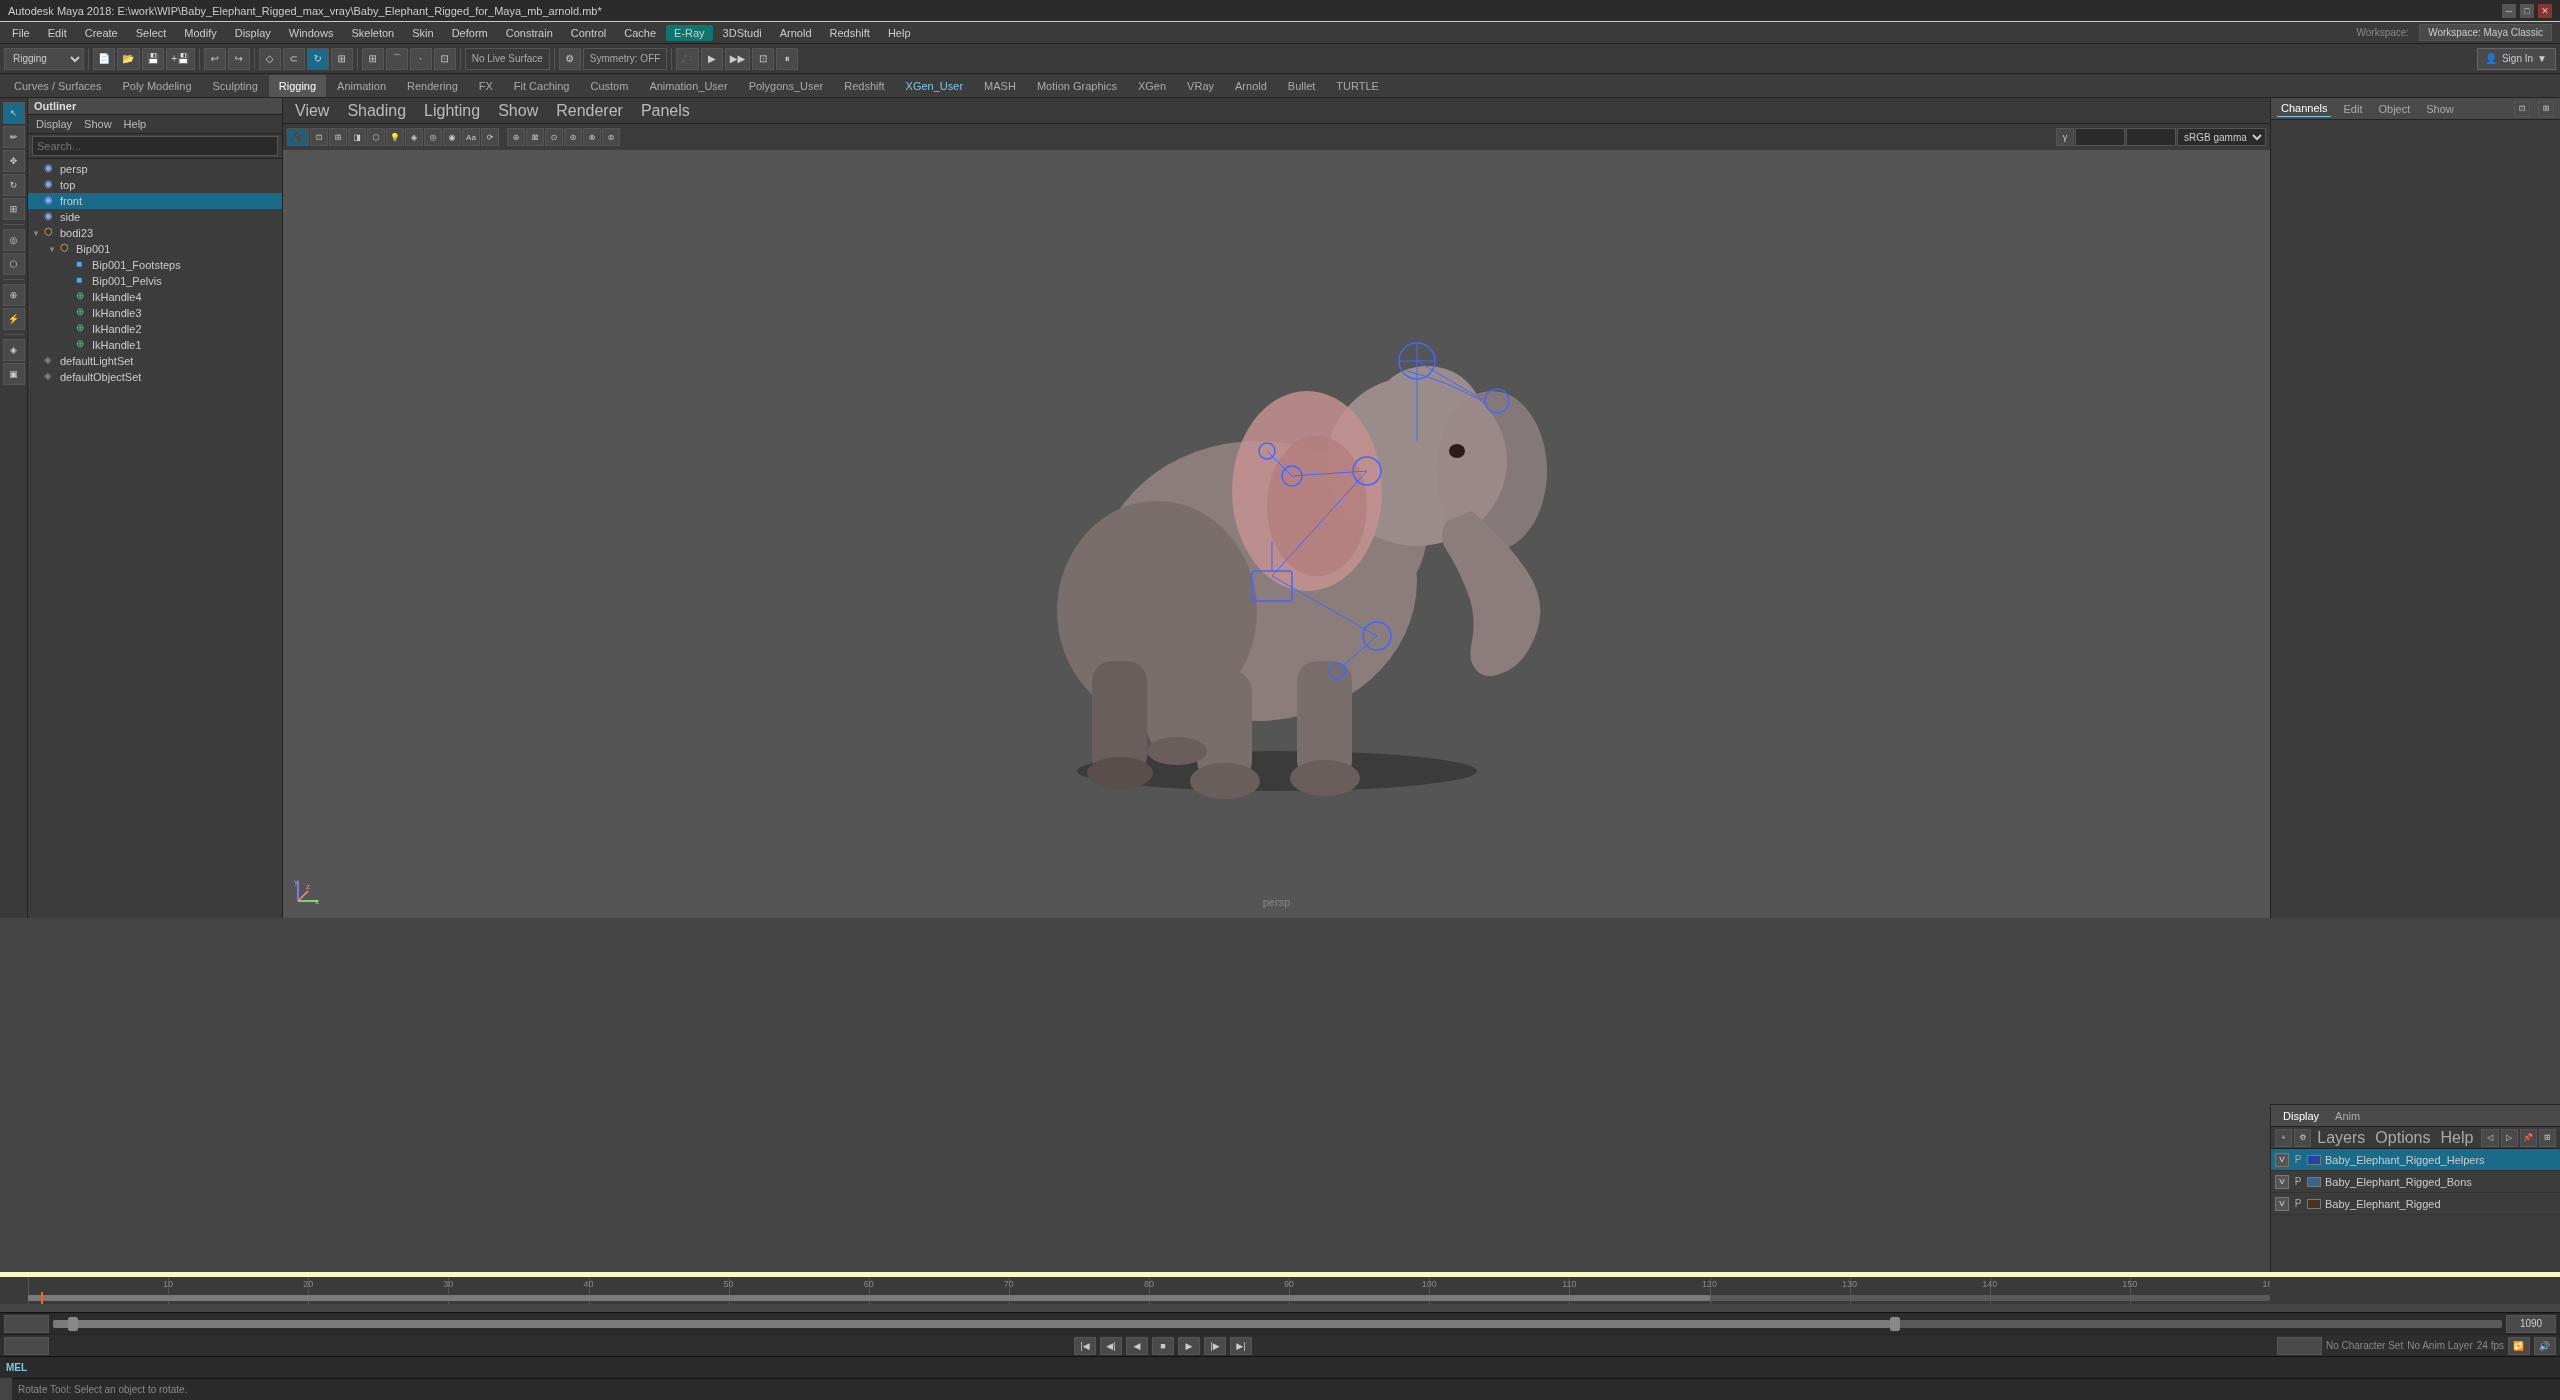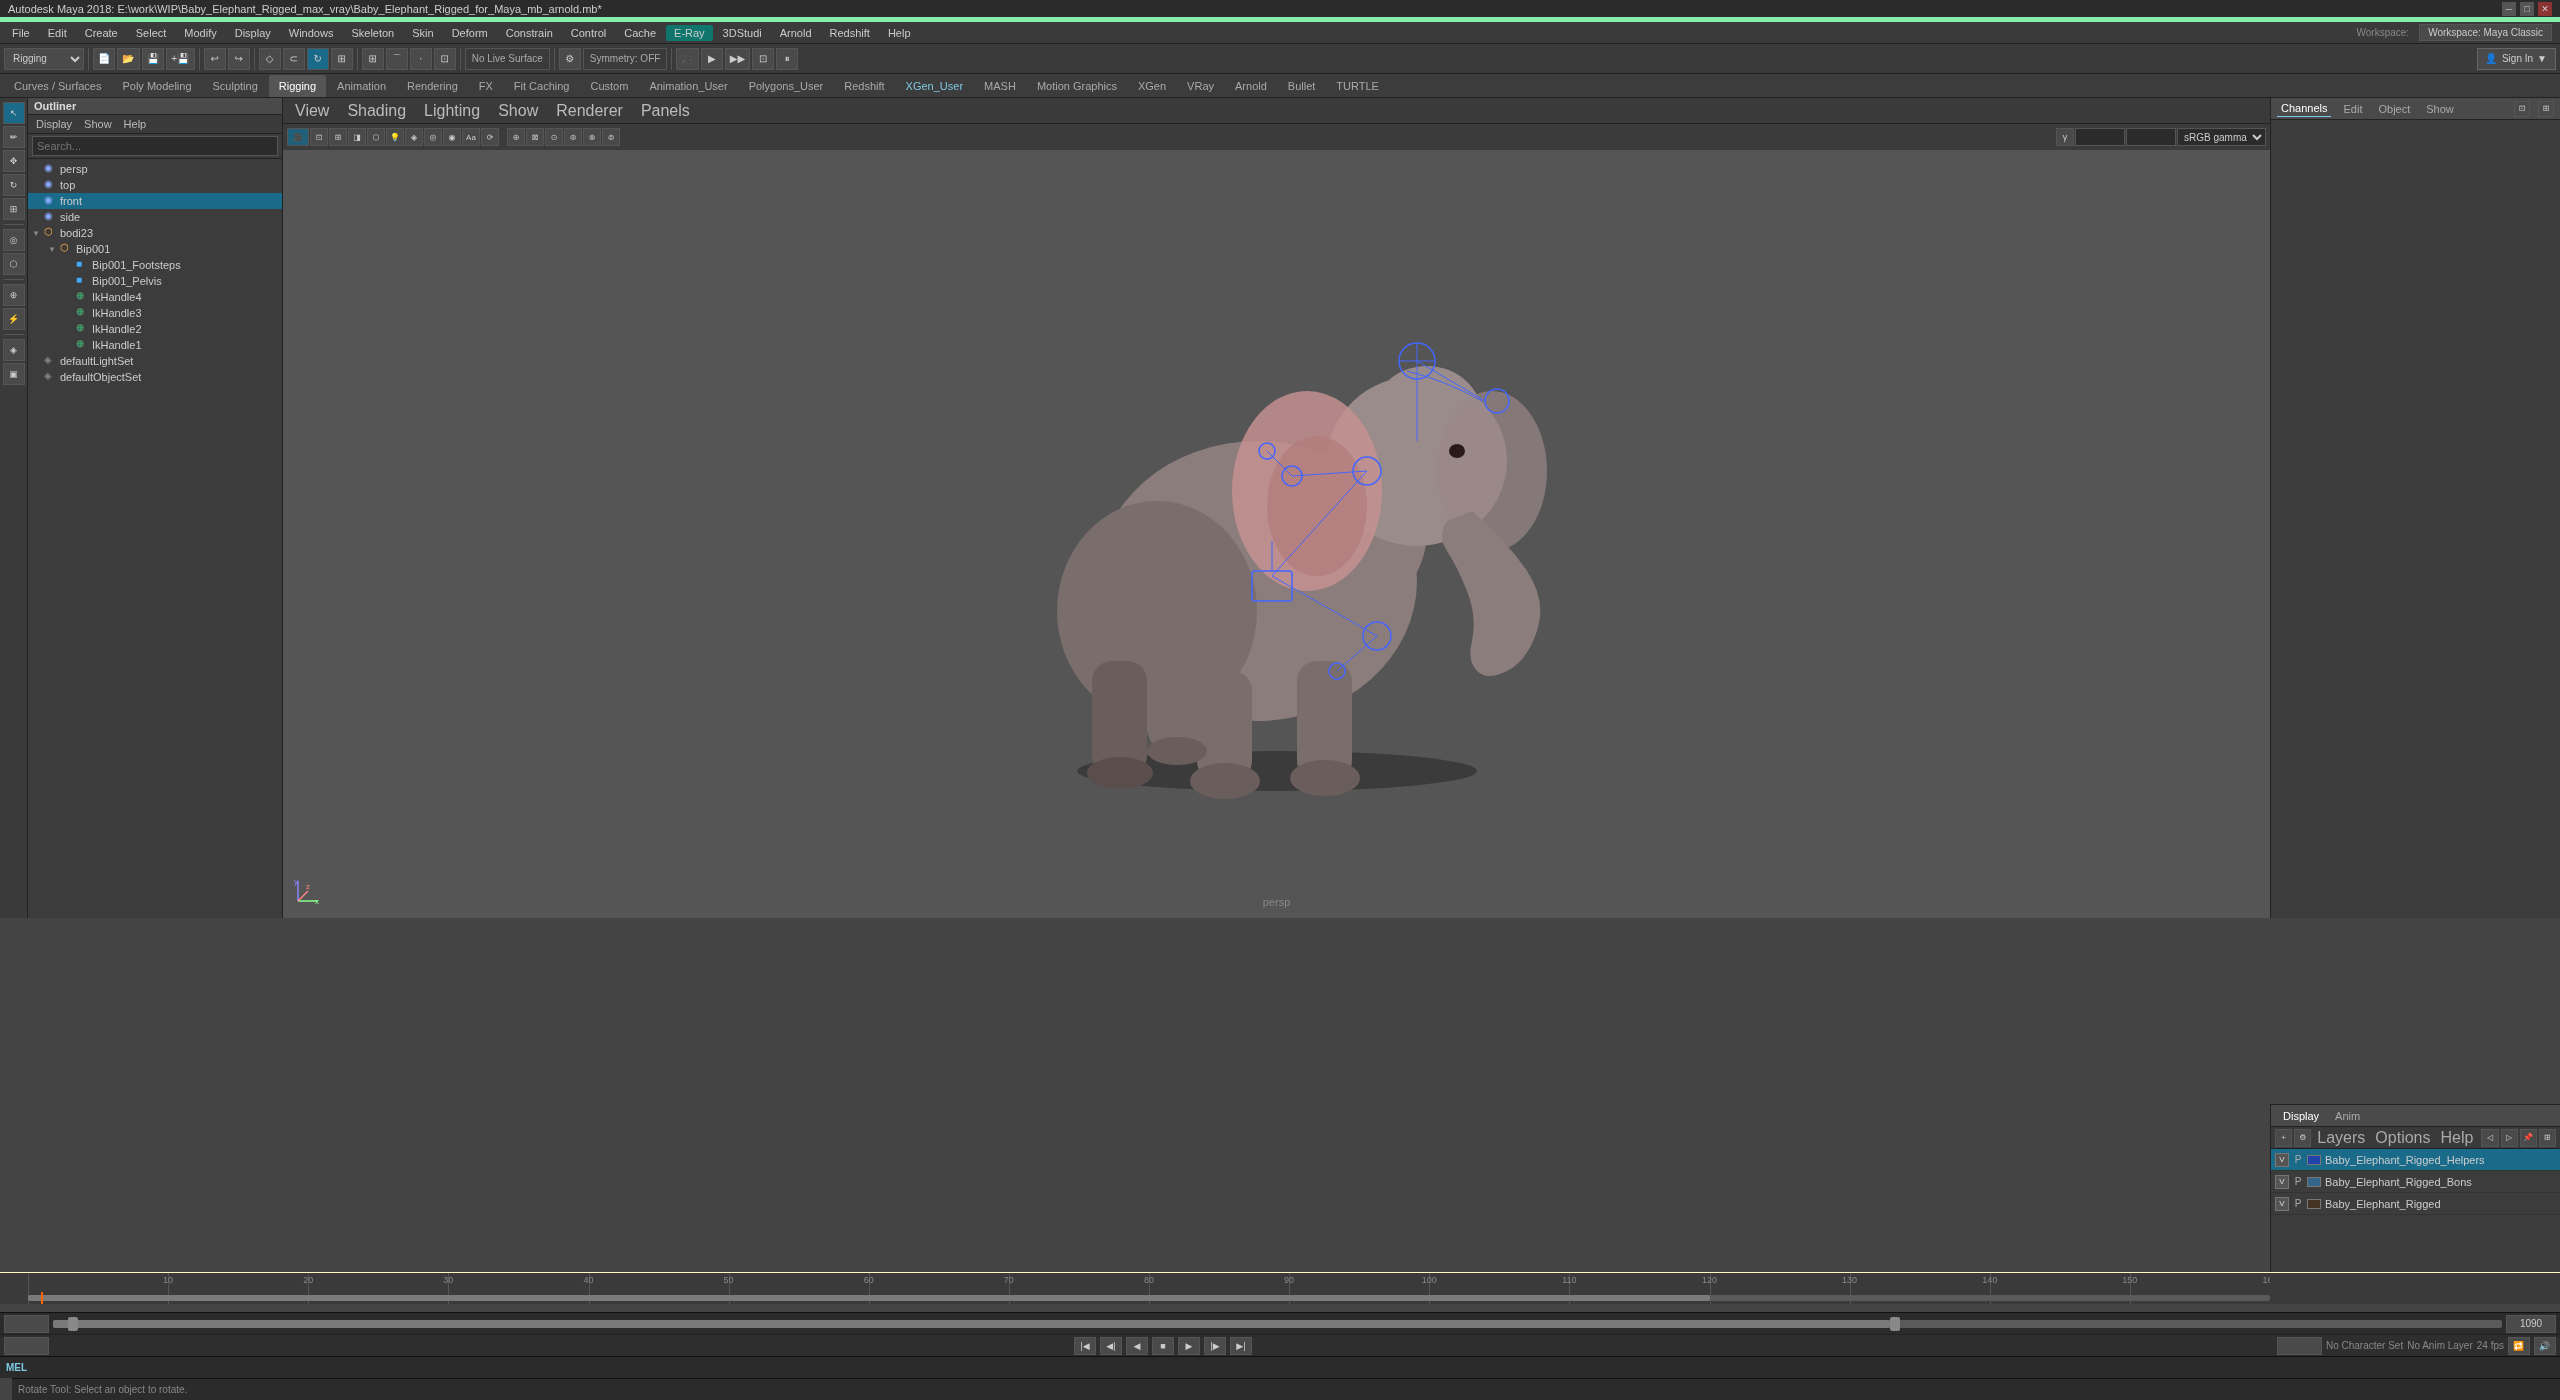--- a/index.html
+++ b/index.html
@@ -16,21 +16,21 @@
 
     
     #title-bar {
       width: 100%;
       height: 22px;
       background: #2b2b2b;
       display: flex;
       align-items: center;
       justify-content: space-between;
       padding: 0 8px;
-      border-bottom: 5px solid #86efac;
+      border-bottom: 1px solid #86efac;
     }
     #window-controls {
       display: flex;
       gap: 4px;
     }
     .win-btn {
       width: 14px;
       height: 14px;
       background: #555;
       display: inline-block;
@@ -1014,21 +1014,21 @@
   </div>
       <div class="layer-row">
     <div class="layer-vis">V</div>
     <div class="layer-p">P</div>
     <div class="layer-color" style="background:#443322;"></div>
     <span class="layer-name">Baby_Elephant_Rigged</span>
   </div>
     </div>
 </div>
 
-<div id="timeline-area" style="position:absolute; left:0; right:0; bottom:96px; height:32px; background:#3a3a3a; border-top:1px solid #fef9c3; overflow:hidden;">
+<div id="timeline-area" style="position:absolute; left:0; right:0; bottom:96px; height:32px; background:#3a3a3a; border-top:5px solid #fef9c3; overflow:hidden;">
 
   <div id="timeline-ruler" style="position:absolute; left:28px; right:290px; height:100%; background:#3a3a3a;">
 
   <div class="tick-line" style="left: 0%;"></div>
       <div class="tick-label" style="left: 0%;"></div>
       <div class="tick-line" style="left: 6.25%;"></div>
       <div class="tick-label" style="left: 6.25%;">10</div>
       <div class="tick-line" style="left: 12.5%;"></div>
       <div class="tick-label" style="left: 12.5%;">20</div>
       <div class="tick-line" style="left: 18.75%;"></div>

